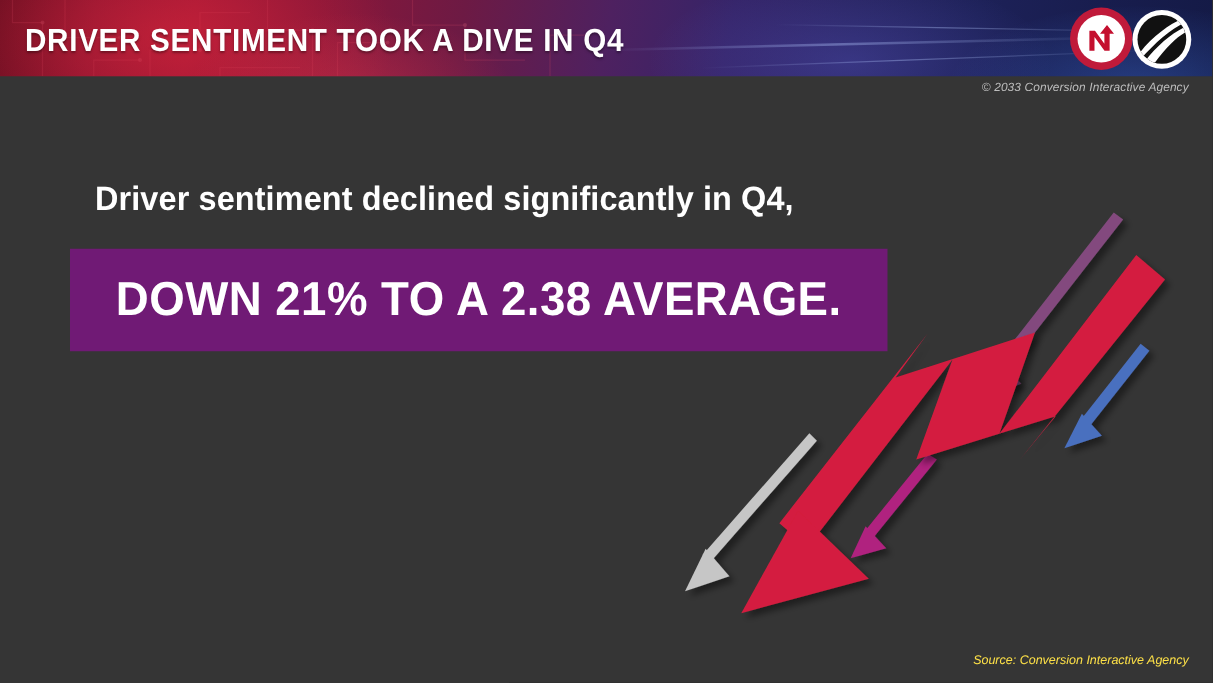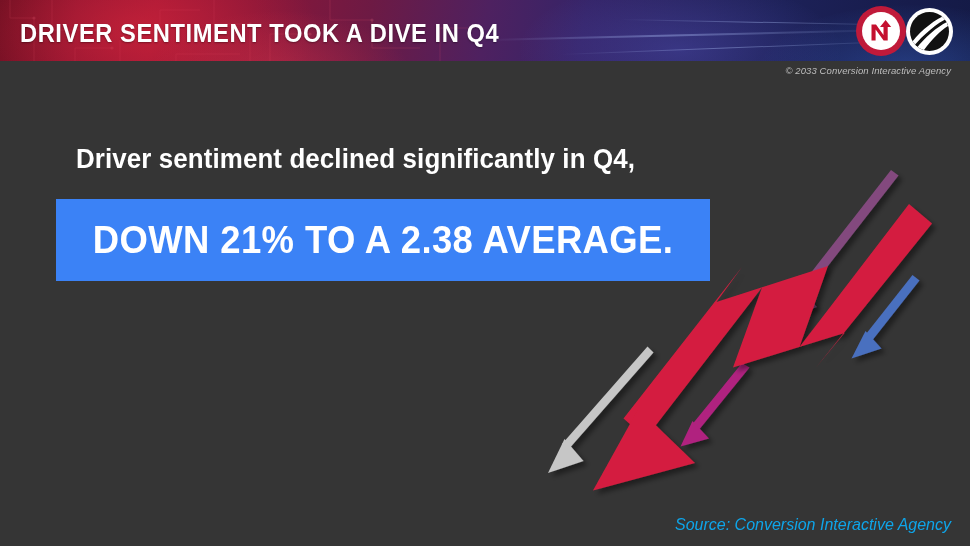--- a/index.html
+++ b/index.html
@@ -168,21 +168,21 @@
     transform-origin: left center;
     white-space: nowrap;
   }
 
   #red-band {
     position: absolute;
     left: 56px;
     top: 199px;
     width: 654px;
     height: 82px;
-    background: #3b82f6;
+    background: #701a75;
   }
   #red-band-text {
     position: absolute;
     left: 0; top: 0;
     width: 100%; height: 100%;
     display: flex;
     align-items: center;
     justify-content: center;
     font-family: "Liberation Sans Narrow", "Liberation Sans", sans-serif;
     font-size: 38px;
@@ -201,23 +201,23 @@
     width: 450px;
     height: 370px;
     pointer-events: none;
   }
 
   
   #source-note {
     position: absolute;
     right: 19px;
     bottom: 12px;
-    font-size: 16px;
+    font-size: 10px;
     font-style: italic;
-    color: #0ea5e9;
+    color: #fde047;
     white-space: nowrap;
   }
 </style>
 </head>
 <body>
 
 <div id="slide">
 
   <div id="header-banner">
     <svg class="hdr-circuit" viewBox="0 0 470 61" preserveAspectRatio="none">

